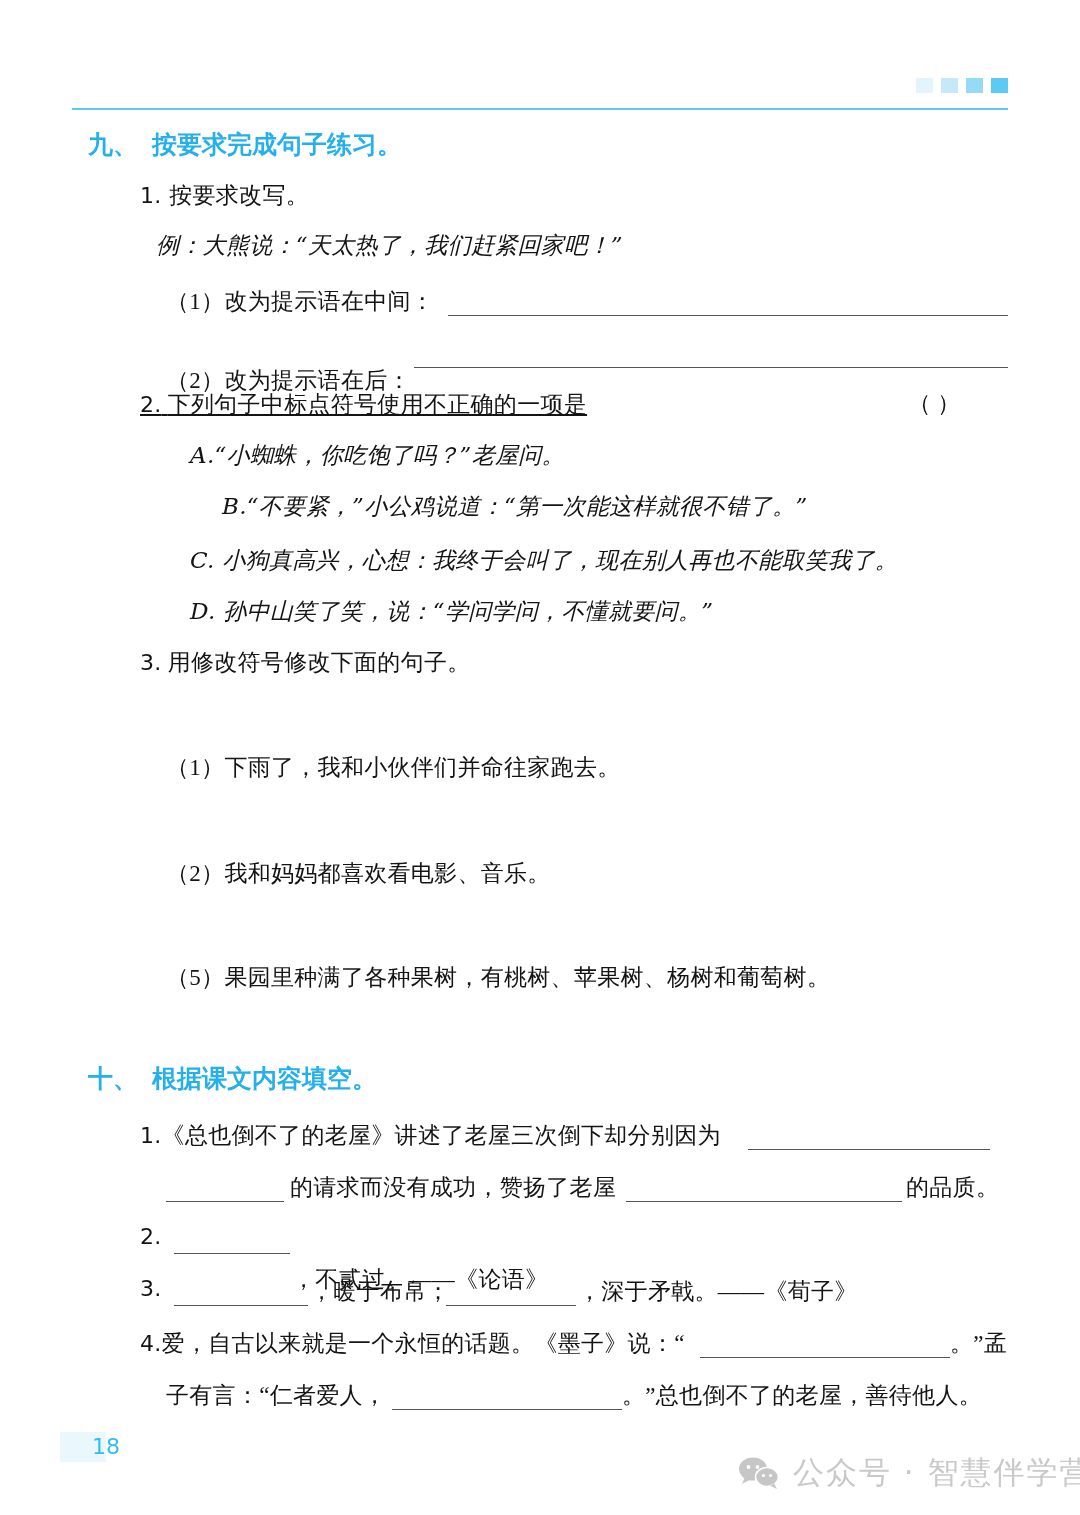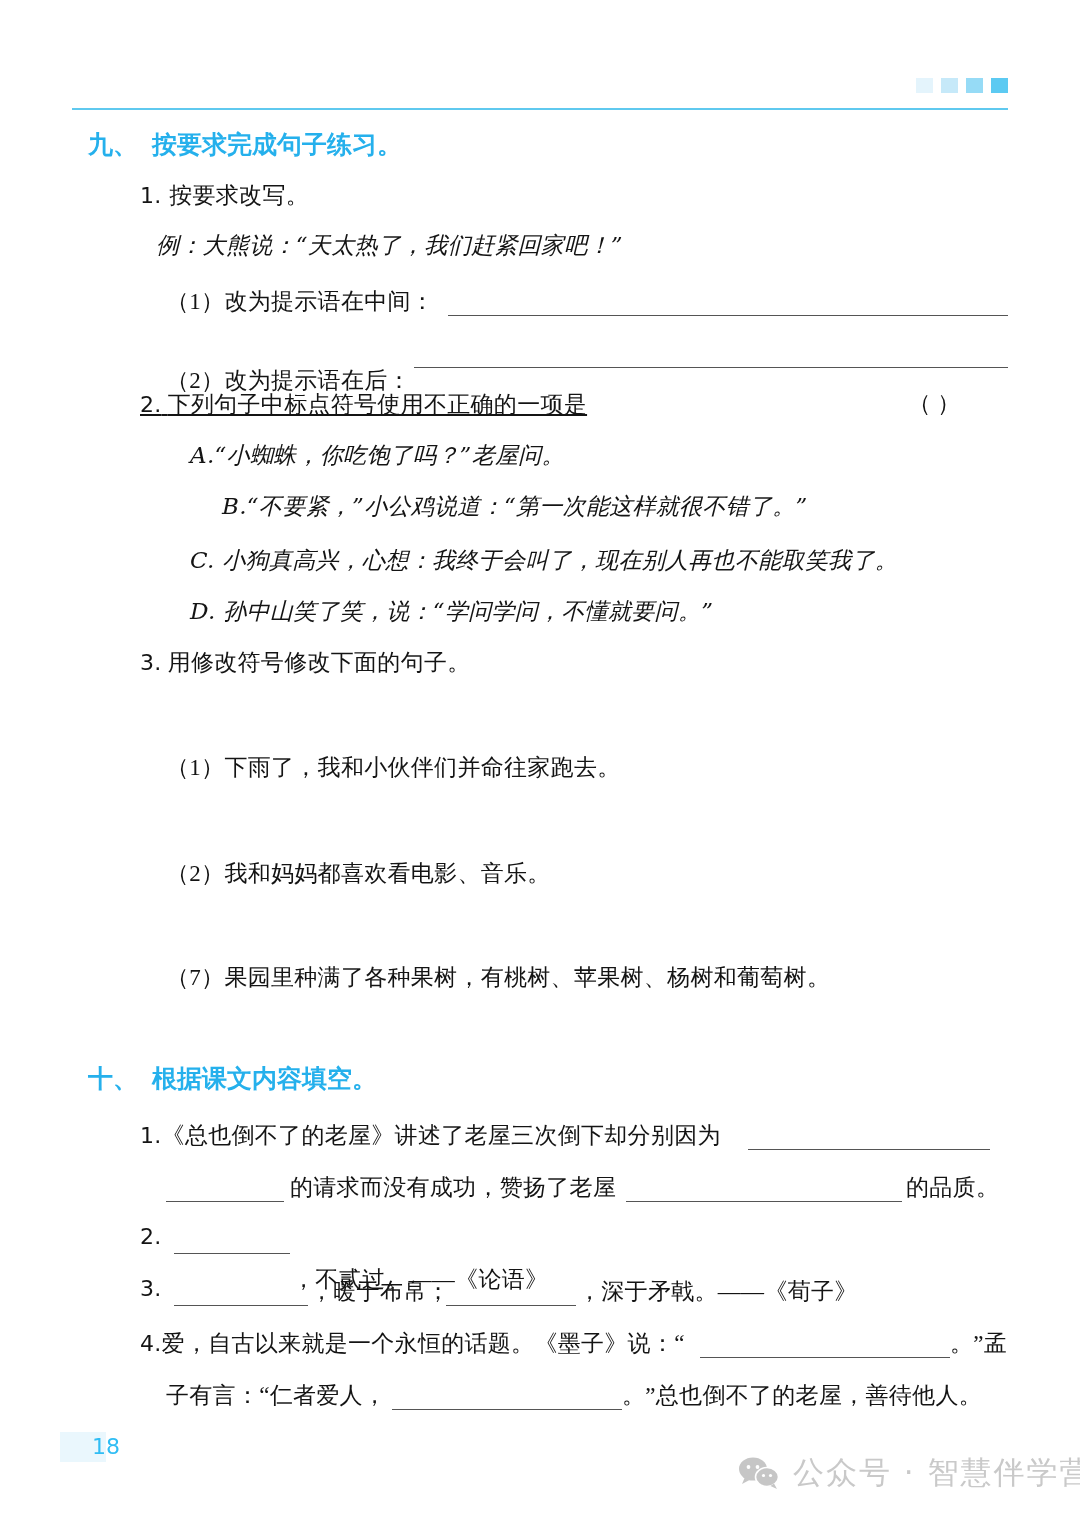--- a/index.html
+++ b/index.html
@@ -202,21 +202,21 @@
 <div class="line kai" style="left:190px; top:545px;text-align:center;">C. 小狗真高兴，心想：我终于会叫了，现在别人再也不能取笑我了。</div>
 <div class="line kai" style="left:190px; top:596px;">D. 孙中山笑了笑，说：“学问学问，不懂就要问。”</div>
 
 <div class="line" style="left:140px; top:647px;">
   <span class="qnum">3.</span>
   <span>用修改符号修改下面的句子。</span>
 </div>
 
 <div class="line" style="left:166px; top:752px;">（1）下雨了，我和小伙伴们并命往家跑去。</div>
 <div class="line" style="left:166px; top:858px;">（2）我和妈妈都喜欢看电影、音乐。</div>
-<div class="line" style="left:166px; top:962px;">（7）果园里种满了各种果树，有桃树、苹果树、杨树和葡萄树。</div>
+<div class="line" style="left:166px; top:962px;">（5）果园里种满了各种果树，有桃树、苹果树、杨树和葡萄树。</div>
 
 <div class="section-title" style="left:88px; top:1062px;">
   <span class="num">十、</span><span>根据课文内容填空。</span>
 </div>
 
 <div class="line" style="left:140px; top:1120px;">
   <span class="qnum">1.</span><span>《总也倒不了的老屋》讲述了老屋三次倒下却分别因为</span>
 </div>
 <div class="blank" style="left:748px; top:1149px; width:242px;"></div>
 

